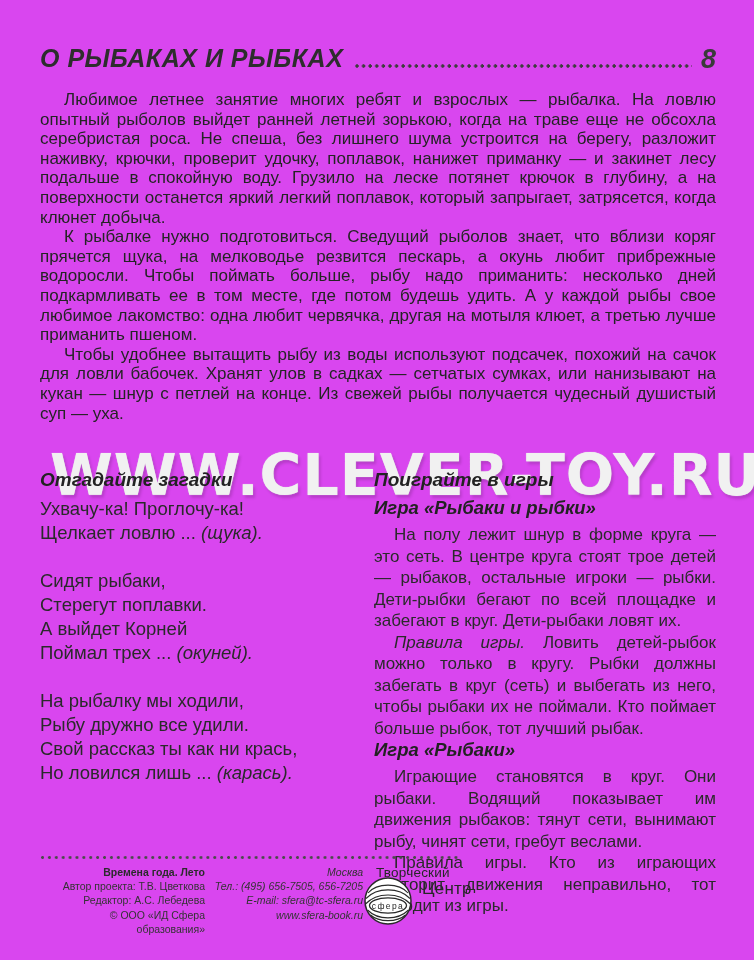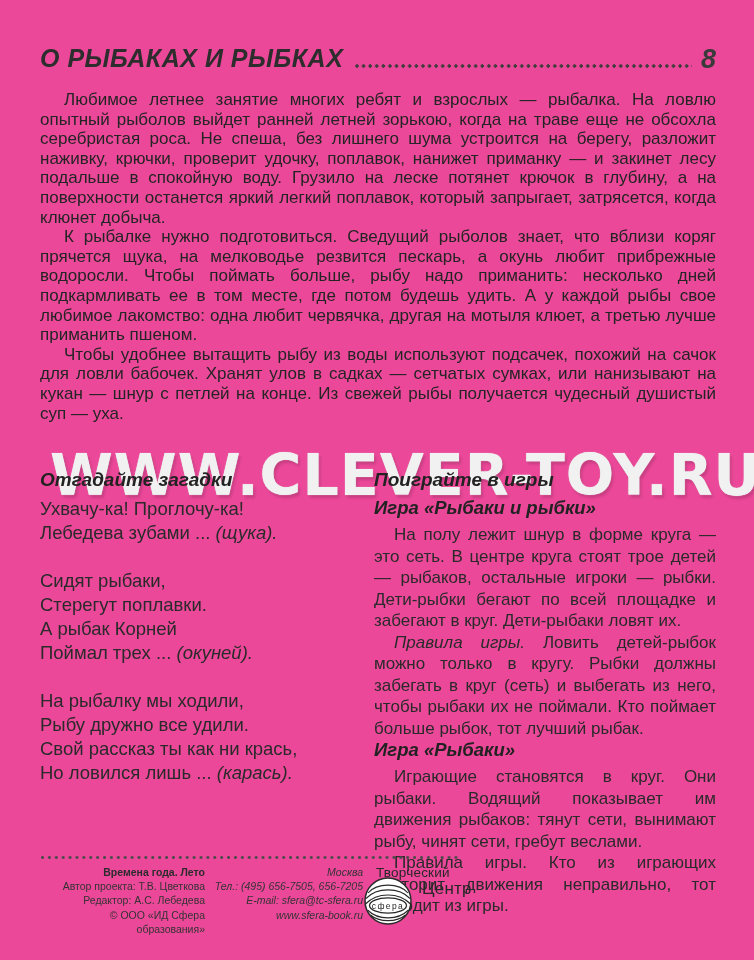--- a/index.html
+++ b/index.html
@@ -1,19 +1,19 @@
 <!DOCTYPE html>
 <html lang="ru"><head>
 <meta charset="utf-8">
 <style>
   html,body{margin:0;padding:0;background:#e9e9e9;}
   .page{
     position:relative;
     width:754px;height:960px;
-    background:#ec4899;
+    background:#d946ef;
     overflow:hidden;
     font-family:"Liberation Sans",sans-serif;
     color:#262626;
     margin:0 auto;
   }
   
   .header{
     position:absolute;left:40px;right:38px;top:44px;
     display:flex;align-items:flex-end;
   }
@@ -105,27 +105,27 @@
 
   <div class="watermark">WWW.CLEVER-TOY.RU</div>
 
   <div class="columns">
 
     <div class="col-left">
       <h3 class="col-h">Отгадайте загадки</h3>
 
       <div class="riddle">
         <div class="riddle-line">Ухвачу-ка! Проглочу-ка!</div>
-        <div class="riddle-line"><span>Лебедева зубами ... </span><span class="ans">(щука).</span></div>
+        <div class="riddle-line"><span>Щелкает ловлю ... </span><span class="ans">(щука).</span></div>
       </div>
 
       <div class="riddle">
         <div class="riddle-line">Сидят рыбаки,</div>
         <div class="riddle-line">Стерегут поплавки.</div>
-        <div class="riddle-line">А рыбак Корней</div>
+        <div class="riddle-line">А выйдет Корней</div>
         <div class="riddle-line"><span>Поймал трех ... </span><span class="ans">(окуней).</span></div>
       </div>
 
 
       <div class="riddle">
         <div class="riddle-line">На рыбалку мы ходили,</div>
         <div class="riddle-line">Рыбу дружно все удили.</div>
         <div class="riddle-line">Свой рассказ ты как ни крась,</div>
         <div class="riddle-line"><span>Но ловился лишь ... </span><span class="ans">(карась).</span></div>
       </div>

